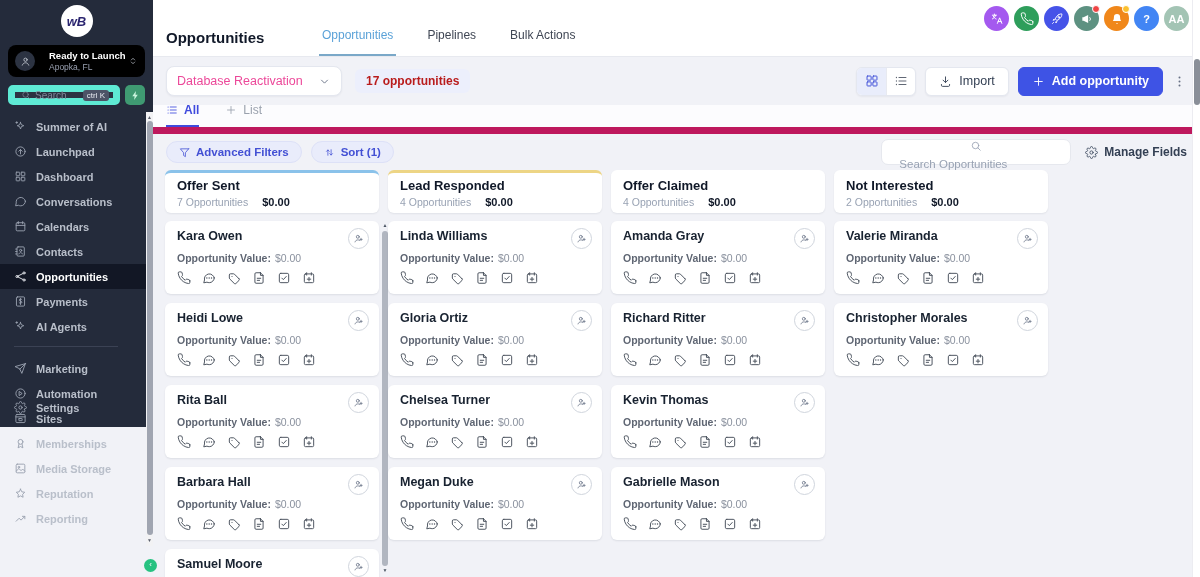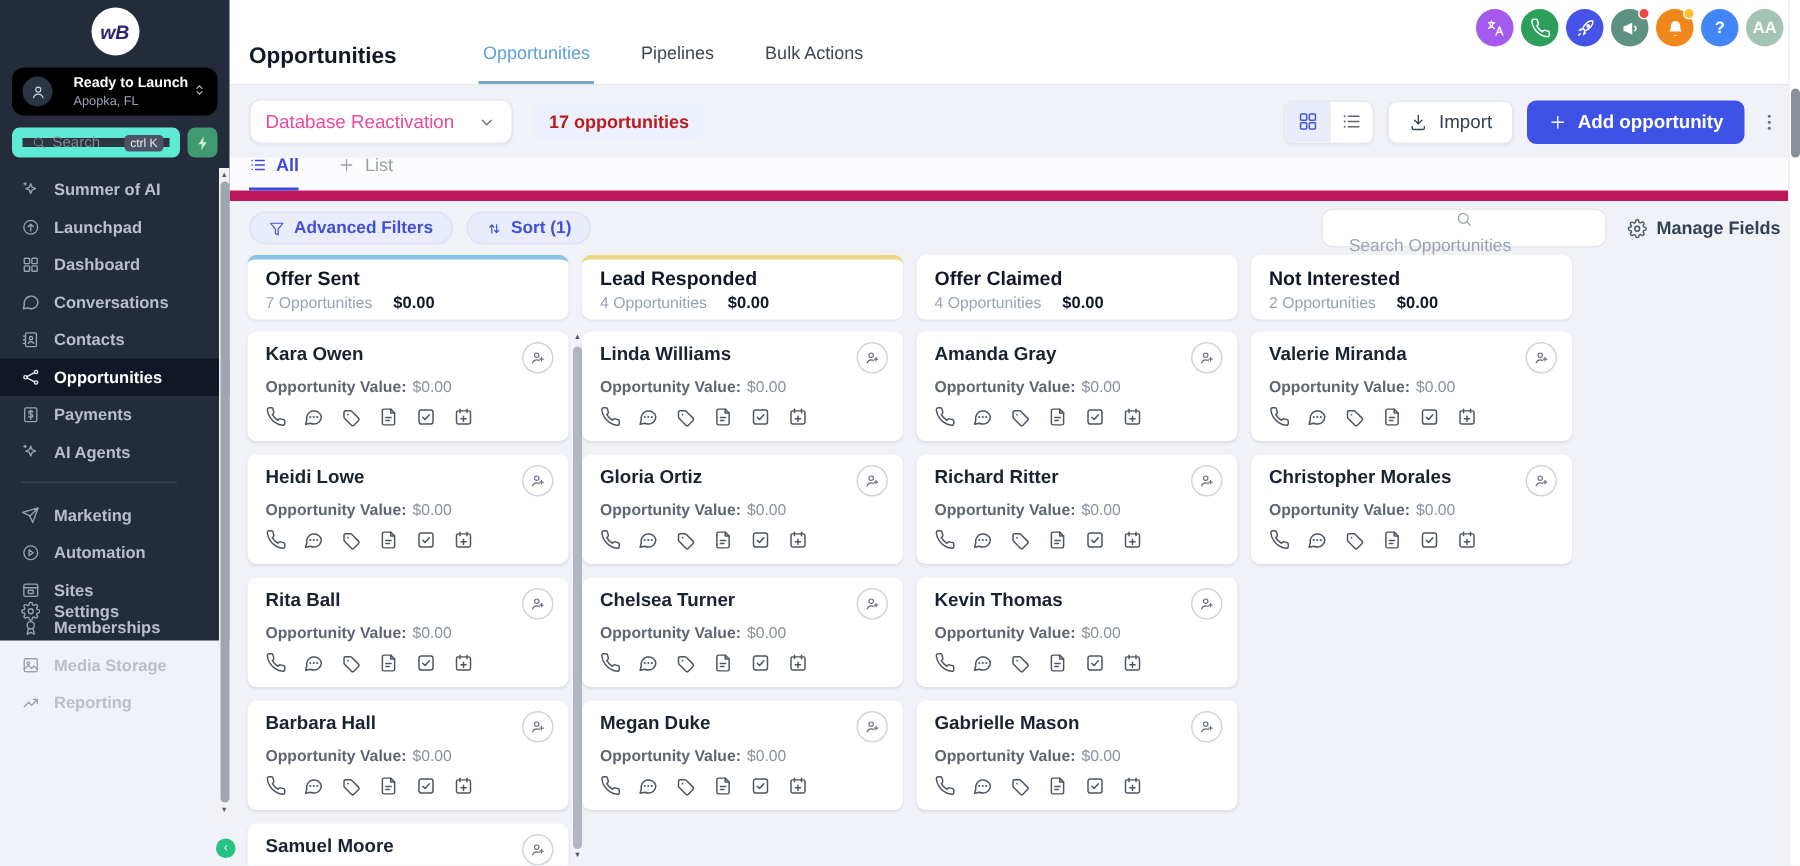--- a/index.html
+++ b/index.html
@@ -196,20 +196,29 @@
           <span style="display: flex;">
             <svg class="sic" viewBox="0 0 24 24">
               <path d="M21 11.5a8.5 8.5 0 0 1-8.5 8.5c-1.5 0-3-.4-4.2-1.1L3 20l1.1-5.3A8.5 8.5 0 1 1 21 11.5z"></path>
             </svg>
           </span>
           <span class="lbl">Conversations</span>
         </div>
         <div class="side-item">
           <span style="display: flex;">
             <svg class="sic" viewBox="0 0 24 24">
+              <rect x="4" y="5" width="16" height="15" rx="2"></rect>
+              <path d="M8 3v4M16 3v4M4 10h16"></path>
+            </svg>
+          </span>
+          <span class="lbl">Calendars</span>
+        </div>
+        <div class="side-item">
+          <span style="display: flex;">
+            <svg class="sic" viewBox="0 0 24 24">
               <rect x="5.5" y="3.5" width="13.5" height="17" rx="2"></rect>
               <path d="M3 7.5h2.5M3 12h2.5M3 16.5h2.5"></path>
               <circle cx="12.3" cy="10" r="2"></circle>
               <path d="M9 16.5c.7-1.6 1.9-2.4 3.3-2.4s2.6.8 3.3 2.4"></path>
             </svg>
           </span>
           <span class="lbl">Contacts</span>
         </div>
         <div class="side-item active">
           <span style="display: flex;">
@@ -281,20 +290,28 @@
         </div>
         <div class="side-item">
           <span style="display: flex;">
             <svg class="sic" viewBox="0 0 24 24">
               <rect x="4" y="4" width="16" height="16" rx="2"></rect>
               <circle cx="9" cy="9.5" r="1.5"></circle>
               <path d="M4 17l5-5 4 4 3-3 4 4"></path>
             </svg>
           </span>
           <span class="lbl">Media Storage</span>
+        </div>
+        <div class="side-item">
+          <span style="display: flex;">
+            <svg class="sic" viewBox="0 0 24 24">
+              <path d="M12 4l2.4 4.9 5.4.8-3.9 3.8.9 5.4L12 16.4l-4.8 2.5.9-5.4-3.9-3.8 5.4-.8L12 4z"></path>
+            </svg>
+          </span>
+          <span class="lbl">Reputation</span>
         </div>
         <div class="side-item">
           <span style="display: flex;">
             <svg class="sic" viewBox="0 0 24 24">
               <path d="M4 17l5.5-5.5 3.5 3.5L20 8M15.5 8H20v4.5"></path>
             </svg>
           </span>
           <span class="lbl">Reporting</span>
         </div>
       </div>

